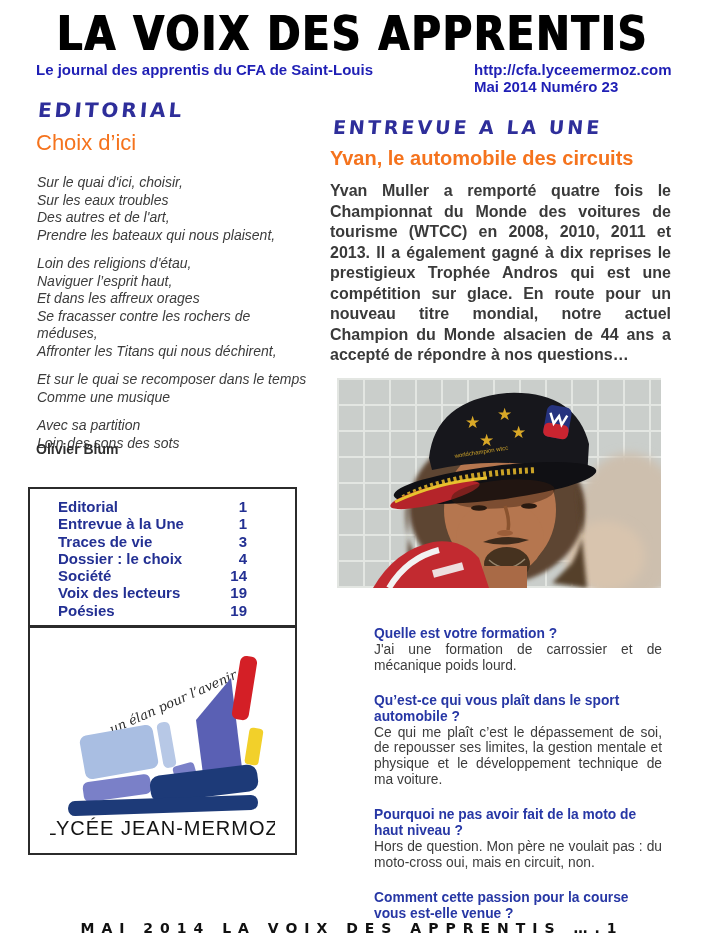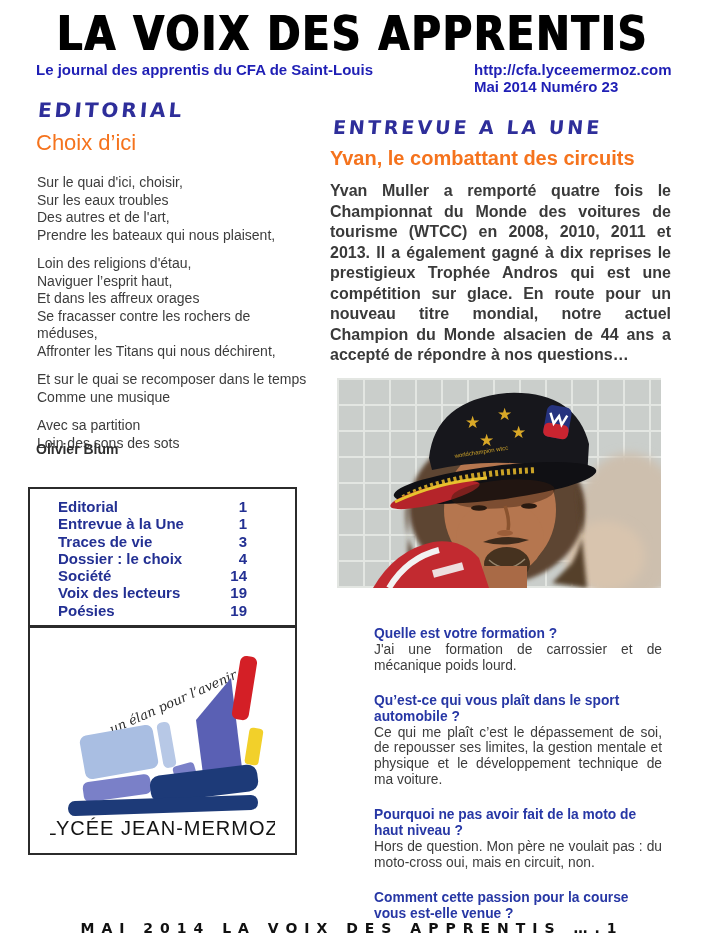--- a/index.html
+++ b/index.html
@@ -15,21 +15,21 @@
   .sub-right a{color:#1f1fb5;text-decoration:none;}
 
   
   .hand{font-family:"DejaVu Sans",sans-serif;font-weight:800;color:#2e2e9a;
         letter-spacing:3px;transform:skewX(-5deg);display:inline-block;}
 
   
   .ed-label{position:absolute;top:98px;left:38px;font-size:20px;}
   .ed-title{position:absolute;top:130px;left:36px;font-size:22px;font-weight:normal;color:#f5731d;}
   .poem{position:absolute;top:174px;left:37px;width:270px;font-size:14px;line-height:17.5px;color:#3c3c3c;}
-  .stanza{margin:0 0 11px 0;}
+  .stanza{margin:0 0 11px 0;font-style:italic;}
   .byline{position:absolute;top:441px;left:36px;width:251px;
           font-size:14px;font-weight:bold;color:#2f2f2f;}
 
   .toc-box{position:absolute;left:28px;top:487px;width:269px;height:140px;
            border:2px solid #2b2b2b;box-sizing:border-box;padding-top:9px;}
   .toc-row{display:flex;padding:0 48px 0 28px;font-size:15px;font-weight:bold;
            color:#233093;line-height:17.3px;}
   .toc-row .lbl{flex:1;}
   .toc-row .pg{width:34px;text-align:right;}
 
@@ -141,21 +141,21 @@
       <rect x="186" y="18" width="17" height="64" rx="6" fill="#d41f26" transform="rotate(9 194 50)"></rect>
       <rect x="197" y="90" width="14" height="37" rx="4" fill="#f2d02a" transform="rotate(9 204 108)"></rect>
 
       <rect x="100" y="132" width="108" height="27" rx="10" fill="#1d3a78" transform="rotate(-7 154 145)"></rect>
       <rect x="18" y="160" width="190" height="15" rx="7" fill="#1d3a78" transform="rotate(-2 113 167)"></rect>
       <text x="112" y="197" text-anchor="middle" font-family="Liberation Sans, sans-serif" font-size="20" letter-spacing="1" fill="#141414">LYCÉE JEAN-MERMOZ</text>
     </svg>
   </div>
 
   <div class="iv-label hand">ENTREVUE A LA UNE</div>
-  <div class="iv-title">Yvan, le combattant des circuits</div>
+  <div class="iv-title">Yvan, le automobile des circuits</div>
   <p class="intro">Yvan Muller a remporté quatre fois le Championnat du Monde des voitures de tourisme (WTCC) en 2008, 2010, 2011 et 2013. Il a également gagné à dix reprises le prestigieux Trophée Andros qui est une compétition sur glace. En route pour un nouveau titre mondial, notre actuel Champion du Monde alsacien de 44 ans a accepté de répondre à nos questions…</p>
 
   <svg class="photo" viewBox="0 0 324 210" preserveAspectRatio="none">
     <defs>
       <pattern id="grid" width="26" height="26" patternUnits="userSpaceOnUse">
         <rect width="26" height="26" fill="#cacecb"></rect>
         <path d="M0 0H26M0 0V26" stroke="#e3e6e2" stroke-width="4"></path>
       </pattern>
       <filter id="blur5">
           <feGaussianBlur stdDeviation="5"></feGaussianBlur>

